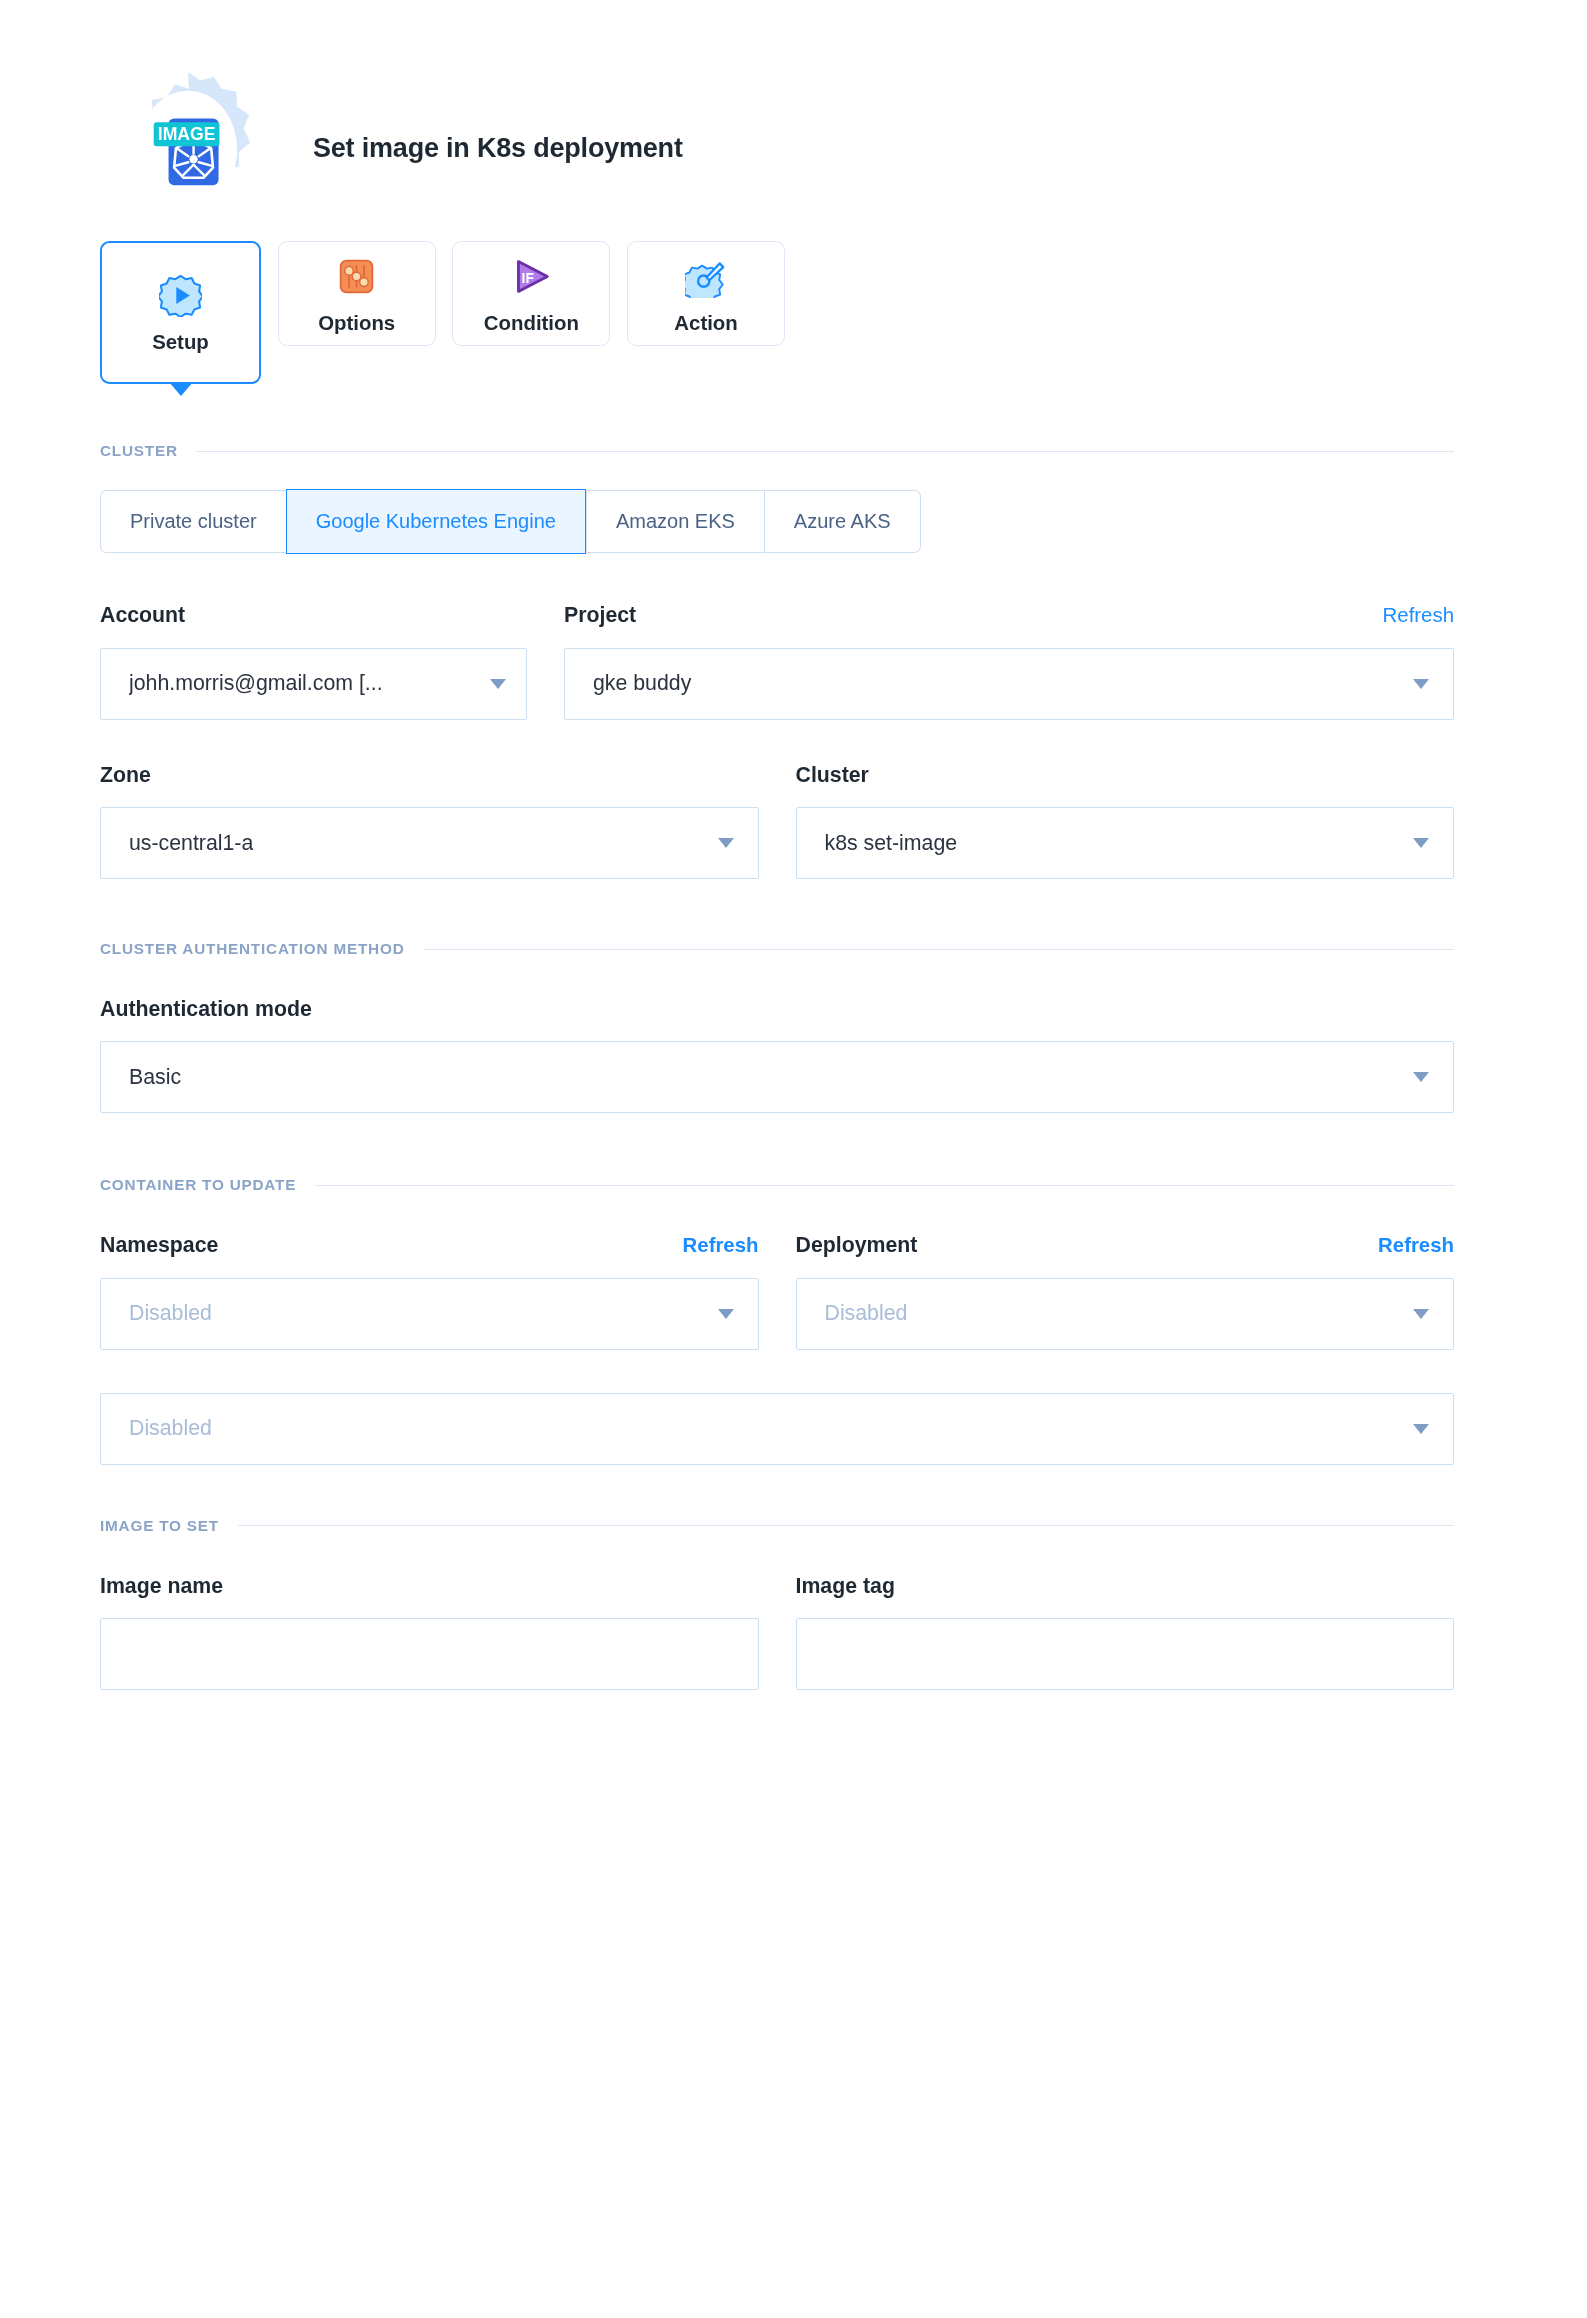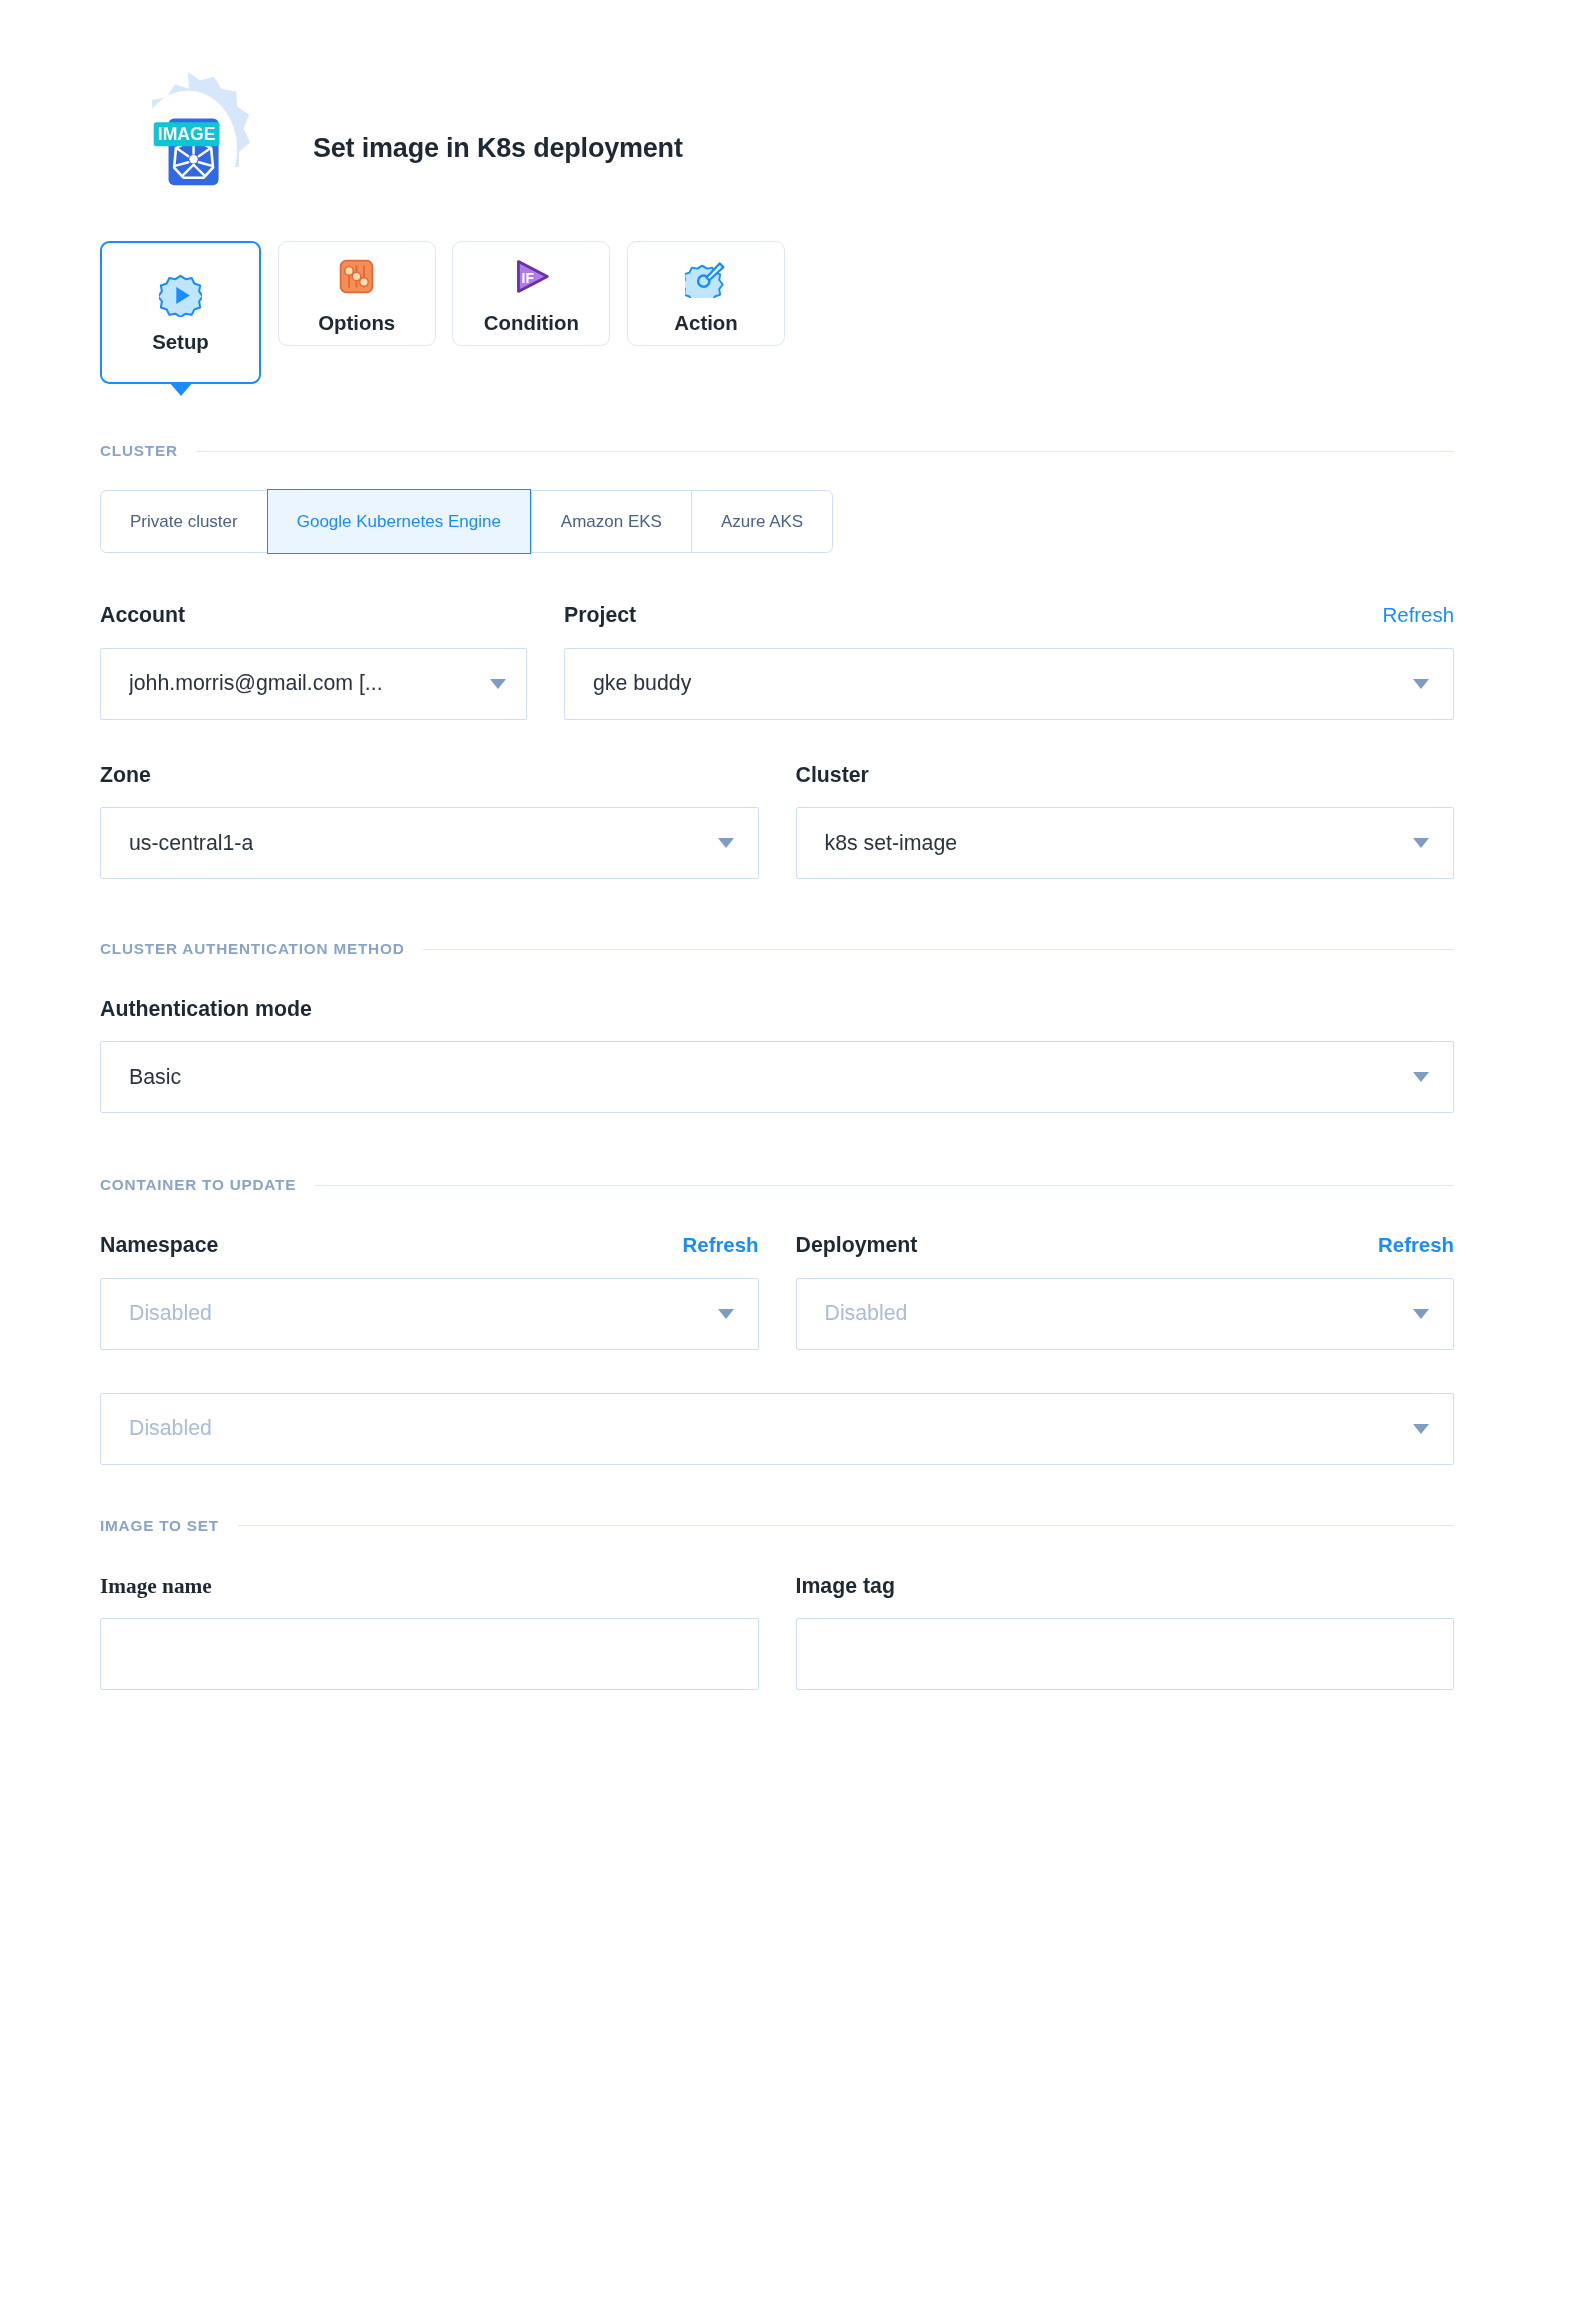--- a/index.html
+++ b/index.html
@@ -140,21 +140,21 @@
     width: fit-content;
     border-radius: 6.5px;
   }
 
   .segment {
     height: 63px;
     padding: 0 29px;
     display: flex;
     align-items: center;
     justify-content: center;
-    font-size: 17px;
+    font-size: 20px;
     color: #4a6285;
     background: #ffffff;
     border: 0.9px solid #cfdff2;
     border-right: none;
     cursor: pointer;
     white-space: nowrap;
   }
 
   .segment:first-child { border-radius: 6.5px 0 0 6.5px; }
   .segment:last-child { border-right: 0.9px solid #cfdff2; border-radius: 0 6.5px 6.5px 0; }
@@ -427,21 +427,21 @@
         </div>
       </div>
     </div>
 
     <div class="section-head" style="margin-top:52px;">
       <span class="section-title">IMAGE TO SET</span>
       <span class="section-rule"></span>
     </div>
 
     <div class="row" style="margin-top:39px;">
-      <div class="field" style="width:659px;font-family:Liberation Serif, serif;">
+      <div class="field" style="width:659px;">
         <div class="field-head">
           <span class="field-label">Image name</span>
         </div>
         <div class="control input">
           <span class="value"></span>
         </div>
       </div>
 
       <div class="field" style="width:659px; margin-left:37px;">
         <div class="field-head">

